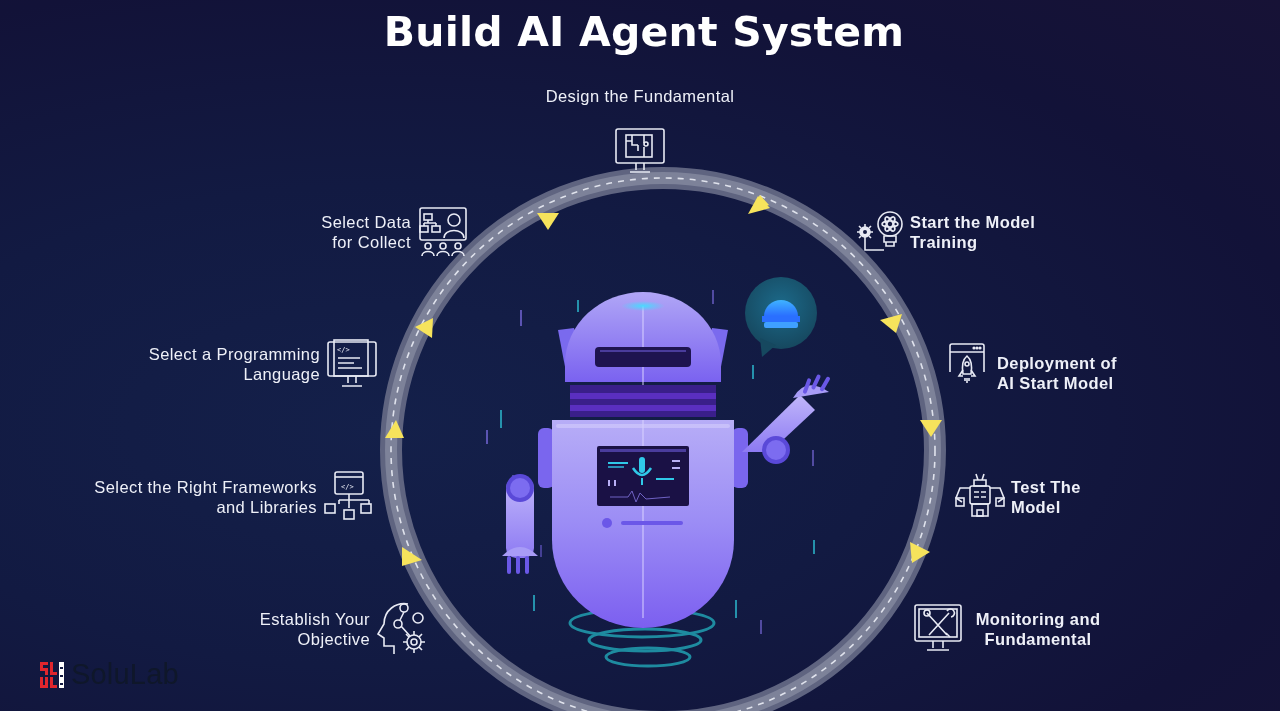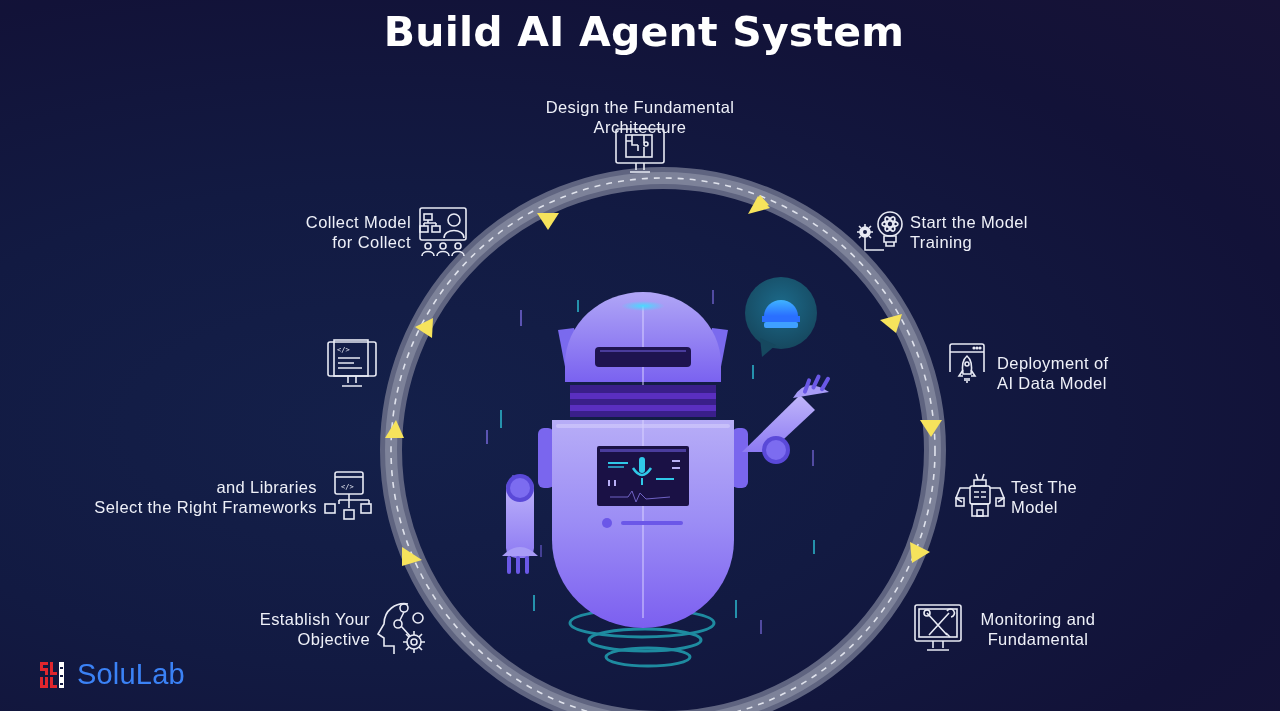--- a/index.html
+++ b/index.html
@@ -14,27 +14,27 @@
     font-family: "DejaVu Sans", sans-serif; font-weight: bold; font-size: 41px;
     letter-spacing: 0.2px; color: #ffffff;
   }
   .ring-svg { position: absolute; left: 0; top: 0; }
   .step-label {
     position: absolute; font-family: "Liberation Sans", sans-serif;
     font-size: 16.5px; line-height: 20px; color: #eef0f8; letter-spacing: 0.4px;
     white-space: nowrap;
   }
   .step-label.right { text-align: right; }
-  .step-label.left { text-align: left; }
+  .step-label.left { text-align: left; font-weight: bold; }
   .step-label.center { text-align: center; }
   .step-label span { display: block; }
   .icon { position: absolute; }
   .logo { position: absolute; left: 39px; top: 658px; display: flex; align-items: center; }
   .logo-text {
-    font-family: "Liberation Sans", sans-serif; font-size: 29px; color: #3b82f6; margin-left: 12px;
+    font-family: "Liberation Sans", sans-serif; font-size: 29px; color: #0f172a; margin-left: 6px;
     letter-spacing: 0.2px;
   }
 </style>
 </head>
 <body>
 
 <div class="title">Build AI Agent System</div>
 
 <svg class="ring-svg" width="1280" height="711" viewBox="0 0 1280 711">
   <defs>
@@ -179,40 +179,41 @@
     <rect x="762" y="316" width="38" height="6" fill="#2a6fff"></rect>
     <rect x="764" y="322" width="34" height="6" rx="2" fill="#3fa0ff"></rect>
   </g>
 </svg>
 
 <div class="step-label right" style="left:226px; top:609px; width:144px;text-align:right;">
   <span>Establish Your</span>
   <span>Objective</span>
 </div>
 <div class="step-label right" style="left:60px; top:477px; width:257px;">
+  <span>Select the Right Frameworks</span>
   <span>and Libraries</span>
-  <span>Select the Right Frameworks</span>
 </div>
 <div class="step-label right" style="left:120px; top:344px; width:200px;">
+  <span>Select a Programming</span>
+  <span>Language</span>
 </div>
 <div class="step-label right" style="left:290px; top:212px; width:121px;">
-  <span>Collect Model</span>
+  <span>Select Data</span>
   <span>for Collect</span>
 </div>
-<div class="step-label center" style="left:520px; top:97px; width:240px;">
+<div class="step-label center" style="left:520px; top:86px; width:240px;">
   <span>Design the Fundamental</span>
-  <span>Architecture</span>
 </div>
 <div class="step-label left" style="left:910px; top:212px; width:150px;">
   <span>Start the Model</span>
   <span>Training</span>
 </div>
 <div class="step-label left" style="left:997px; top:353px; width:140px;">
   <span>Deployment of</span>
-  <span>AI Data Model</span>
+  <span>AI Start Model</span>
 </div>
 <div class="step-label left" style="left:1011px; top:477px; width:90px;">
   <span>Test The</span>
   <span>Model</span>
 </div>
 <div class="step-label left" style="left:968px; top:609px; width:140px;text-align:center;">
   <span>Monitoring and</span>
   <span>Fundamental</span>
 </div>
 

